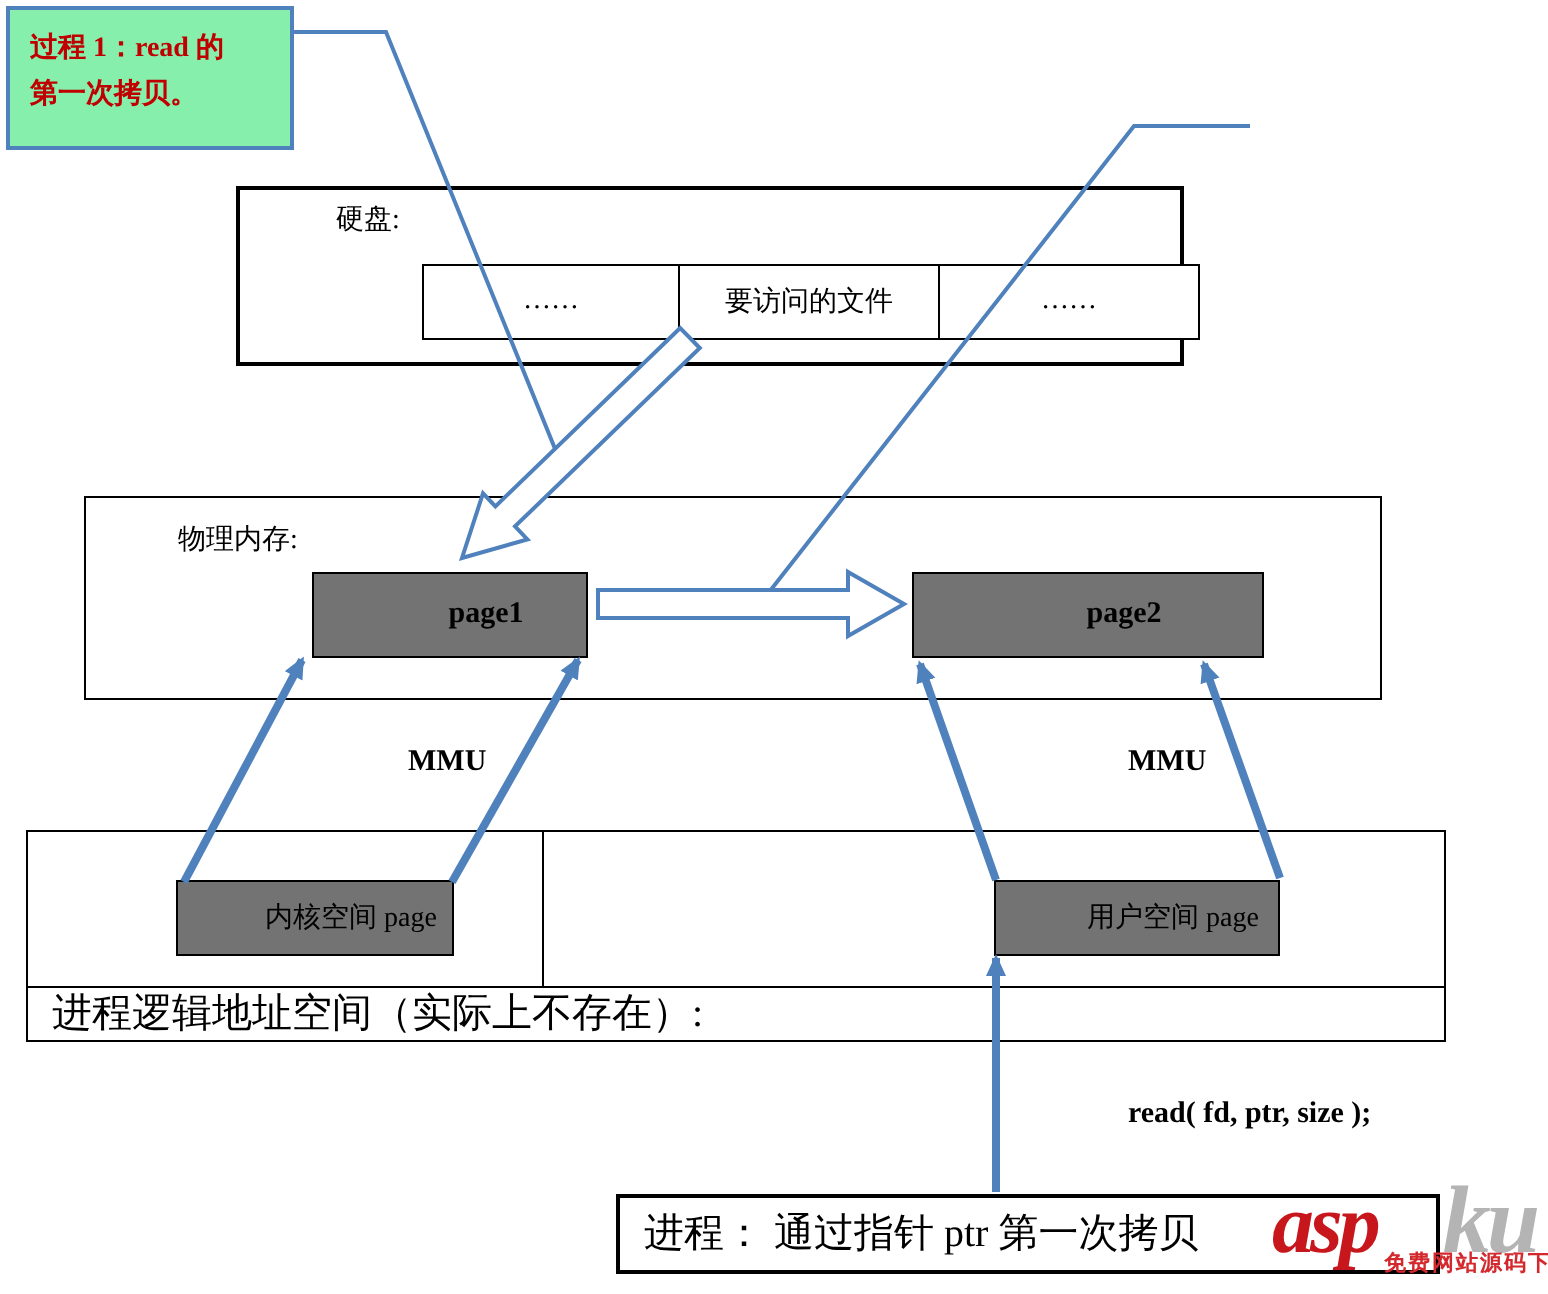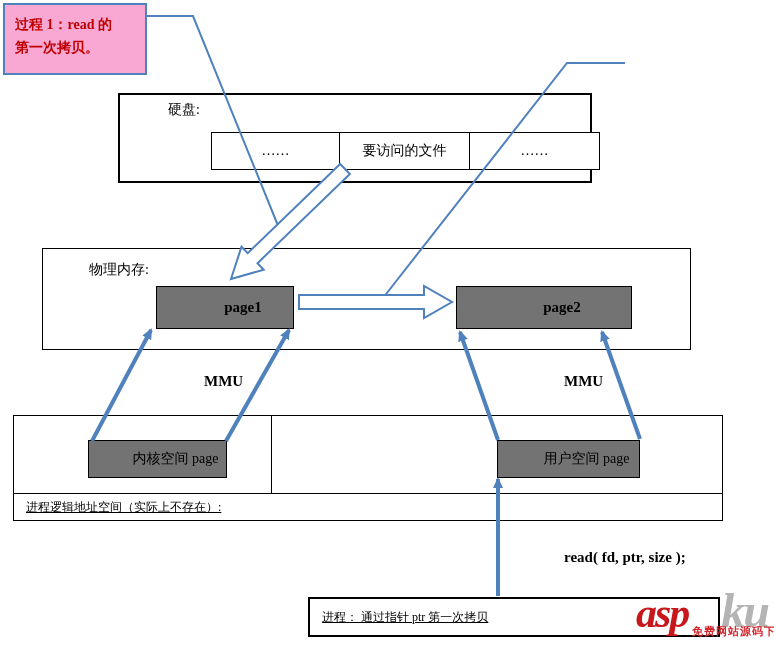--- a/index.html
+++ b/index.html
@@ -3,40 +3,40 @@
 <meta charset="utf-8">
 <style>
   html,body{margin:0;padding:0;background:#fff;}
   #stage{
     position:relative;width:774px;height:647px;background:#fff;overflow:hidden;
     font-family:"Liberation Serif","DejaVu Serif",serif;color:#000;
   }
   .abs{position:absolute;padding-left:36px;}
   
   .callout{
-    border:2px solid #4f81bd;background:#f9a8d4;color:#c00000;
+    border:2px solid #4f81bd;background:#86efac;color:#c00000;
     font-weight:bold;font-size:14px;line-height:23px;padding:8px 0 0 10px;
     z-index:3;box-sizing:border-box;
   }
   
   .blackbox{border:2px solid #000;background:transparent;box-sizing:border-box;z-index:1;}
   .thinbox{border:1px solid #000;background:#fff;box-sizing:border-box;z-index:2;}
   .boxlabel{font-size:14px;}
   .pagebox{
     display:flex;align-items:center;justify-content:center;
     font-weight:bold;font-size:15px;background:#737373;
   }
   .cellrow{display:flex;z-index:2;}
   .cell{
     border:1px solid #000;border-left:none;box-sizing:border-box;
     display:flex;align-items:center;justify-content:center;font-size:14px;background:#fff;
   }
   .cell:first-child{border-left:1px solid #000;}
   .mmu{font-weight:bold;font-size:15px;z-index:2;}
-  .zh{font-size:12px;text-decoration:underline;}
+  .zh{font-size:20px;}
   .syscall{font-weight:bold;font-size:15px;z-index:2;}
   svg.overlay{position:absolute;left:0;top:0;z-index:5;pointer-events:none;}
   
   .wm{z-index:6;display:flex;align-items:baseline;}
   .wm .asp{font-style:italic;font-weight:900;font-size:42px;color:#c8161d;letter-spacing:-2px;}
   .wm .ku{font-style:italic;font-weight:900;font-size:48px;color:#b4b4b4;letter-spacing:-2px;margin-left:2px;}
   .wm .dotcom{font-style:italic;font-weight:bold;font-size:19px;color:#9f9f9f;margin-left:2px;}
   .wm-tagline{
     z-index:7;font-family:"Liberation Sans","DejaVu Sans",sans-serif;
     font-size:11px;font-weight:bold;color:#d3282d;white-space:nowrap;letter-spacing:1px;

